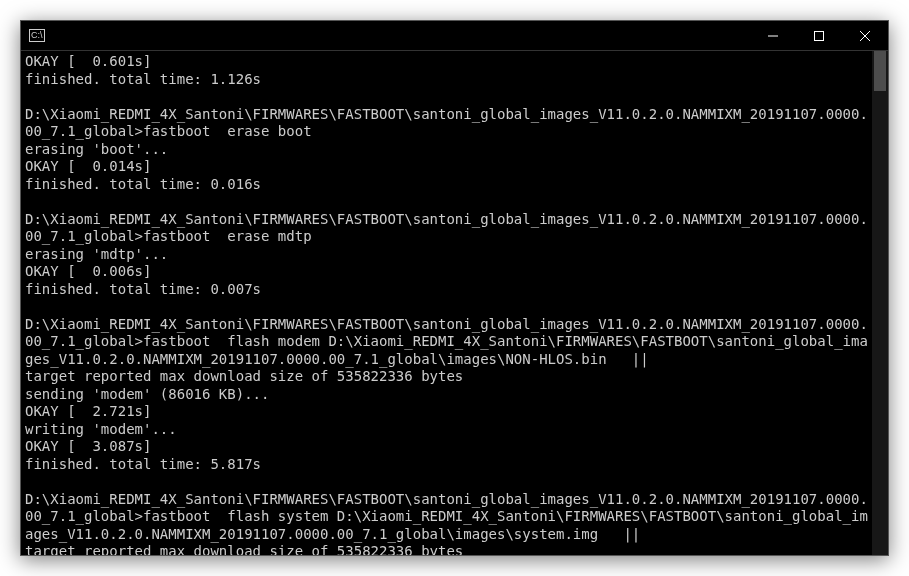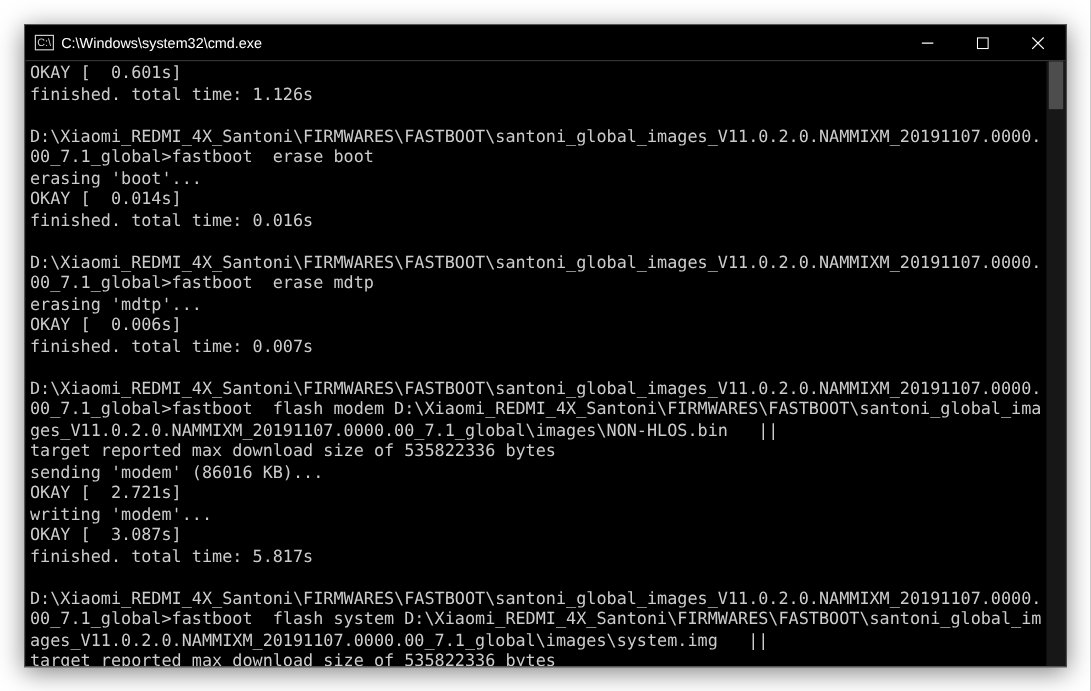--- a/index.html
+++ b/index.html
@@ -108,21 +108,20 @@
       height: 17.5px;
     }
   </style>
 </head>
 <body>
 
 <div class="window">
   <div class="titlebar">
     <div class="titlebar-left">
       <div class="cmd-icon">C:\</div>
-      <span>C:\Windows\system32\cmd.exe</span>
     </div>
     <div class="titlebar-controls">
       <div class="titlebar-btn">
         <svg viewBox="0 0 10 10">
             <line x1="0" y1="5" x2="10" y2="5" stroke="#fff" stroke-width="1"></line>
           </svg>
       </div>
       <div class="titlebar-btn">
         <svg viewBox="0 0 10 10">
             <rect x="0.5" y="0.5" width="9" height="9" stroke="#fff" stroke-width="1" fill="none"></rect>

